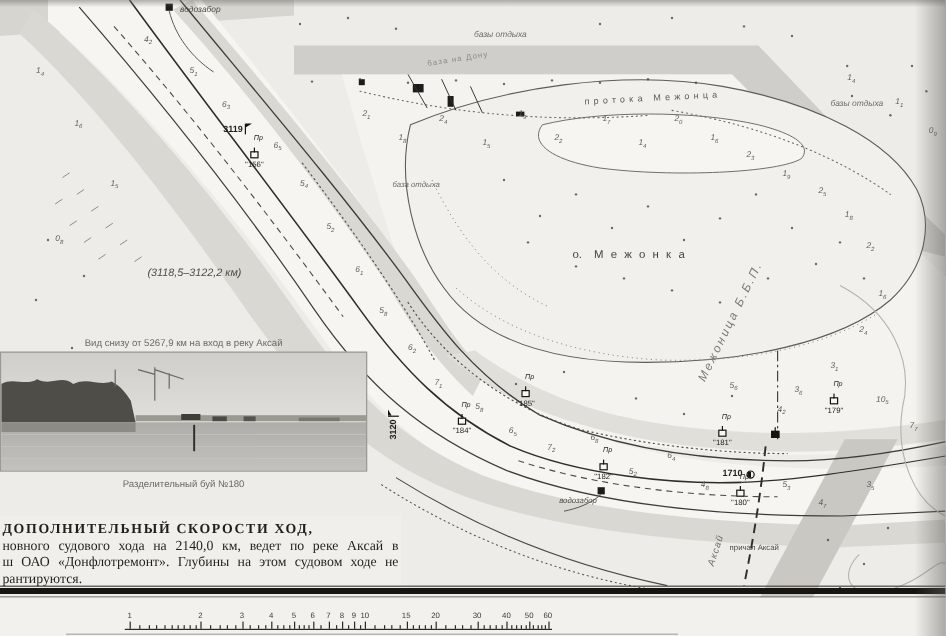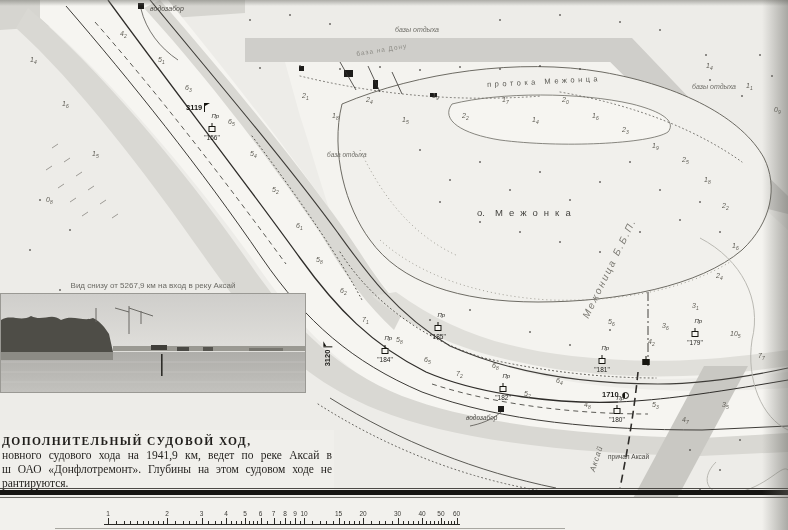--- a/index.html
+++ b/index.html
@@ -201,20 +201,21 @@
   <div class="mlabel vodozabor" style="left:150px;top:5px">водозабор</div>
   <div class="mlabel bazy" style="left:382px;top:26px;width:70px;text-align:center">базы отдыха</div>
   <div class="mlabel baza-slant" style="left:356px;top:46px">база на Дону</div>
   <div class="mlabel bazy" style="left:692px;top:83px">базы отдыха</div>
   <div class="mlabel bazy" style="left:327px;top:151px;font-size:6.5px">база отдыха</div>
   <div class="mlabel protoka" style="left:487px;top:77px">протока Межонца</div>
   <div class="mlabel island" style="left:477px;top:207px">
     <span>о.</span><span class="isl-name">Межонка</span>
   </div>
   <div class="mlabel perekat" style="left:92px;top:220px">
+    <div>(3118,5–3122,2 км)</div>
   </div>
   <div class="mlabel bbp" style="left:585px;top:312px">Межоница Б.Б.П.</div>
   <div class="mlabel vodozabor" style="left:466px;top:414px;font-size:6.5px">водозабор</div>
   <div class="mlabel prichal" style="left:608px;top:453px">причал Аксай</div>
   <div class="mlabel aksay-river" style="left:588px;top:470px">Аксай</div>
 
   <div id="km-layer" class="abs" style="left:0;top:0;width:788px;height:530px">
       <div class="km" style="left: 186px; top: 103px;"><span>3119</span><span class="km-flag"></span></div>
       <div class="km" style="left: 318px; top: 352px; transform: rotate(-90deg);"><span>3120</span><span class="km-flag"></span></div>
       <div class="km" style="left: 602px; top: 390px;"><span>1710</span><span class="km-circle"></span></div>
@@ -333,26 +334,27 @@
       <rect x="0" y="58" width="306" height="42" fill="url(#wat)"></rect>
       <rect x="0" y="58" width="112" height="8" fill="#8c8b85"></rect>
       <path d="M0,68 H306 M0,78 H306 M0,88 H306" stroke="#cdccc8" stroke-width="0.7" opacity="0.7"></path>
       <rect x="150" y="51" width="16" height="5" fill="#3f3e39"></rect>
       <rect x="176" y="53" width="12" height="4" fill="#4a4944"></rect>
       <rect x="202" y="53" width="10" height="4" fill="#55544e"></rect>
       <rect x="248" y="54" width="34" height="3" fill="#77766f"></rect>
       <rect x="160" y="60" width="1.6" height="22" fill="#2e2d29"></rect>
     </svg>
   </div>
+  <div class="photo-cap" style="top:399px">Разделительный буй №180</div>
 
   <div id="note">
     <div class="note-l1">
-      <span class="note-bold">ДОПОЛНИТЕЛЬНЫЙ СУДОВОЙ ХОД,</span>
+      <span class="note-bold">ДОПОЛНИТЕЛЬНЫЙ СКОРОСТИ ХОД,</span>
     </div>
-    <div class="note-line">новного судового хода на 1941,9 км, ведет по реке Аксай в</div>
+    <div class="note-line">новного судового хода на 2140,0 км, ведет по реке Аксай в</div>
     <div class="note-line">ш ОАО «Донфлотремонт». Глубины на этом судовом ходе не</div>
     <div class="note-line last">рантируются.</div>
   </div>
 
   <div id="rule-a"></div>
   <div id="rule-b"></div>
   <div id="rule-c"></div>
   <div id="bottom-strip"></div>
   <div id="ruler">
     <div id="ruler-base"></div>

